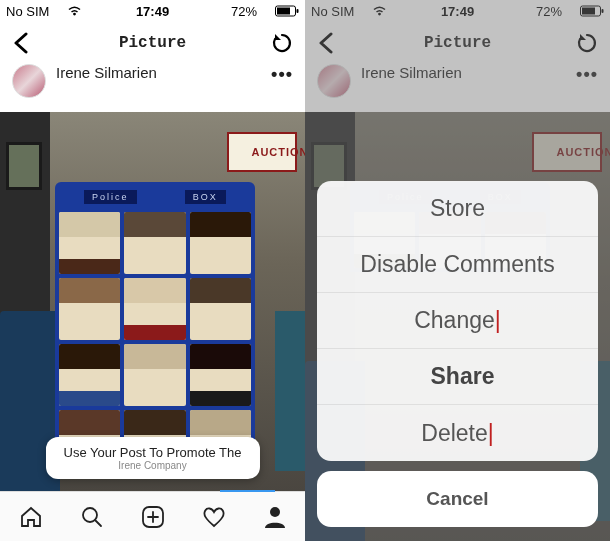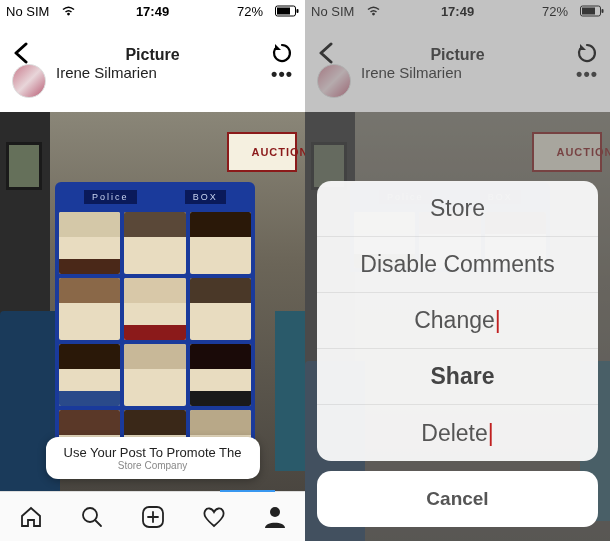--- a/index.html
+++ b/index.html
@@ -4,25 +4,25 @@
 <style>
 * { margin: 0; padding: 0; box-sizing: border-box; }
 body { font-family: -apple-system, Helvetica, Arial, sans-serif; background: #fff; }
 .container { display: flex; width: 610px; height: 541px; }
 .phone { width: 305px; height: 541px; position: relative; display: flex; flex-direction: column; overflow: hidden; }
 .phone-left { background: #fff; }
 .phone-right { background: #fff; }
 .phone-right .dimmer { position:absolute; inset:0; background: rgba(120,120,120,0.45); z-index:5; }
 
 .status-bar { height: 22px; display: flex; align-items: center; justify-content: space-between; padding: 0 6px; font-size: 13px; font-weight: 500; color: #000; position: relative; z-index: 2; }
-.status-left, .status-right { display:flex; align-items:center; gap:12px; }
+.status-left, .status-right { display:flex; align-items:center; gap:18px; }
 .status-center { position:absolute; left:50%; transform:translateX(-50%); font-weight:600; }
 .wifi-icon svg, .battery-icon svg { display:block; }
 
-.nav-bar { height: 42px; display:flex; align-items:flex-end; justify-content:space-between; padding:0 12px; position:relative; z-index:2; }
+.nav-bar { height: 42px; display:flex; align-items:center; justify-content:space-between; padding:0 12px; position:relative; z-index:2;font-family:Liberation Mono, monospace; }
 .nav-title { position:absolute; left:50%; transform:translateX(-50%); font-size:16px; font-weight:600; color:#222; }
 .back-chevron svg, .reload-icon svg { display:block; }
 
 .user-row { height: 48px; display:flex; align-items:flex-start; padding:0 12px; gap:10px; position:relative; z-index:2; }
 .avatar { width:34px; height:34px; border-radius:50%; background: linear-gradient(135deg,#c97b8c,#e8d5d9,#b85a72); border:1px solid #ddd; flex-shrink:0;}
 .username { font-size:15px; font-weight:500; color:#222; flex:1; }
 .more-icon { font-size:18px; font-weight:bold; letter-spacing:1px; color:#222; }
 
 .photo-area { flex:1; position:relative; overflow:hidden; background:#3a3a3a; }
 .room-bg { position:absolute; inset:0; background: linear-gradient(180deg, #8a8678 0%, #6b6558 40%, #4a4640 100%); }
@@ -146,21 +146,21 @@
         <div class="face f7"></div>
             <div class="face f8"></div>
             <div class="face f9"></div>
         <div class="face f10"></div>
             <div class="face f11"></div>
             <div class="face f12"></div>
       </div>
     </div>
     <div class="promo-bubble">
       <div class="promo-main">Use Your Post To Promote The</div>
-      <div class="promo-sub">Store Company</div>
+      <div class="promo-sub">Irene Company</div>
     </div>
   </div>
 
   <div class="tab-bar">
     <div class="tab-indicator"></div>
     <span>
           <svg width="26" height="26" viewBox="0 0 26 26">
             <path d="M4 12 L13 4 L22 12 V22 H16 V16 H10 V22 H4 Z" fill="none" stroke="#222" stroke-width="1.8"></path>
           </svg>
         </span>

